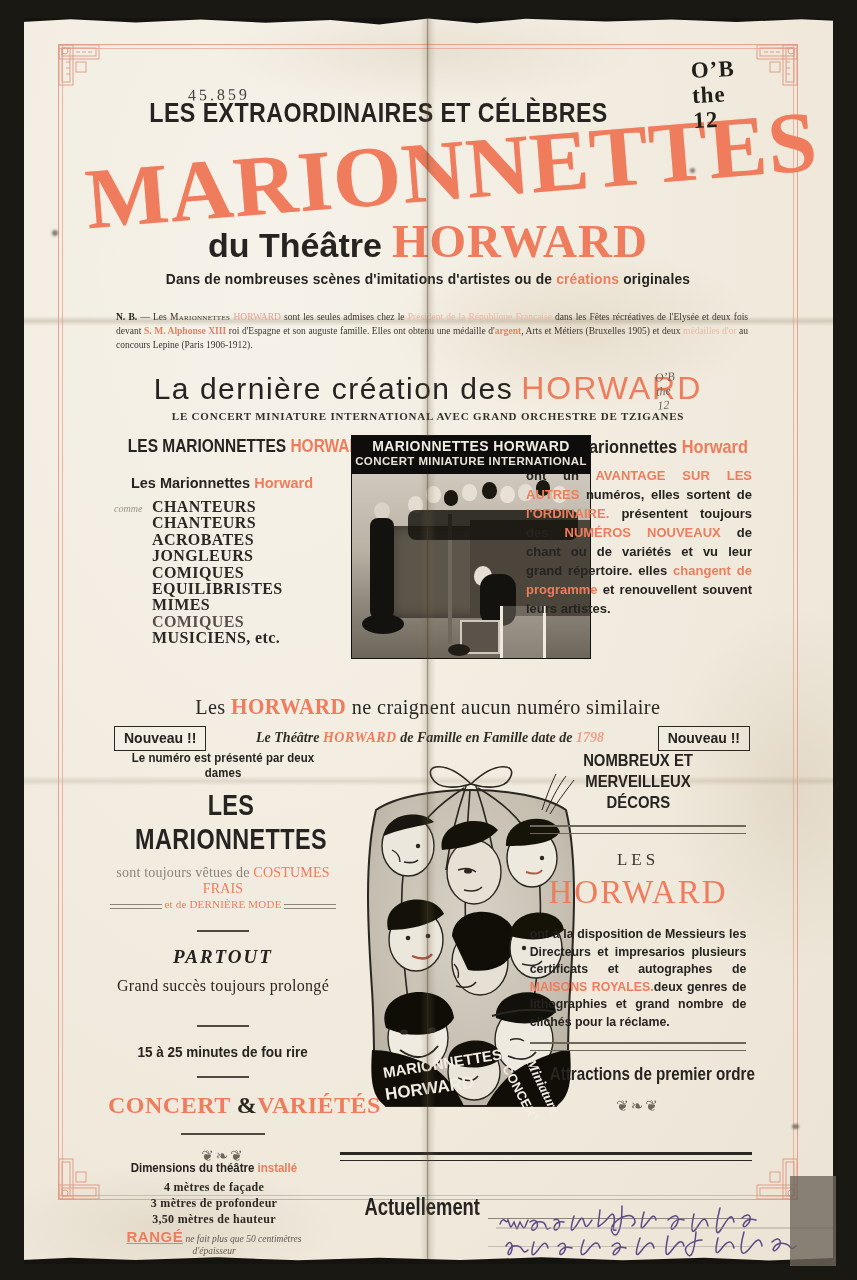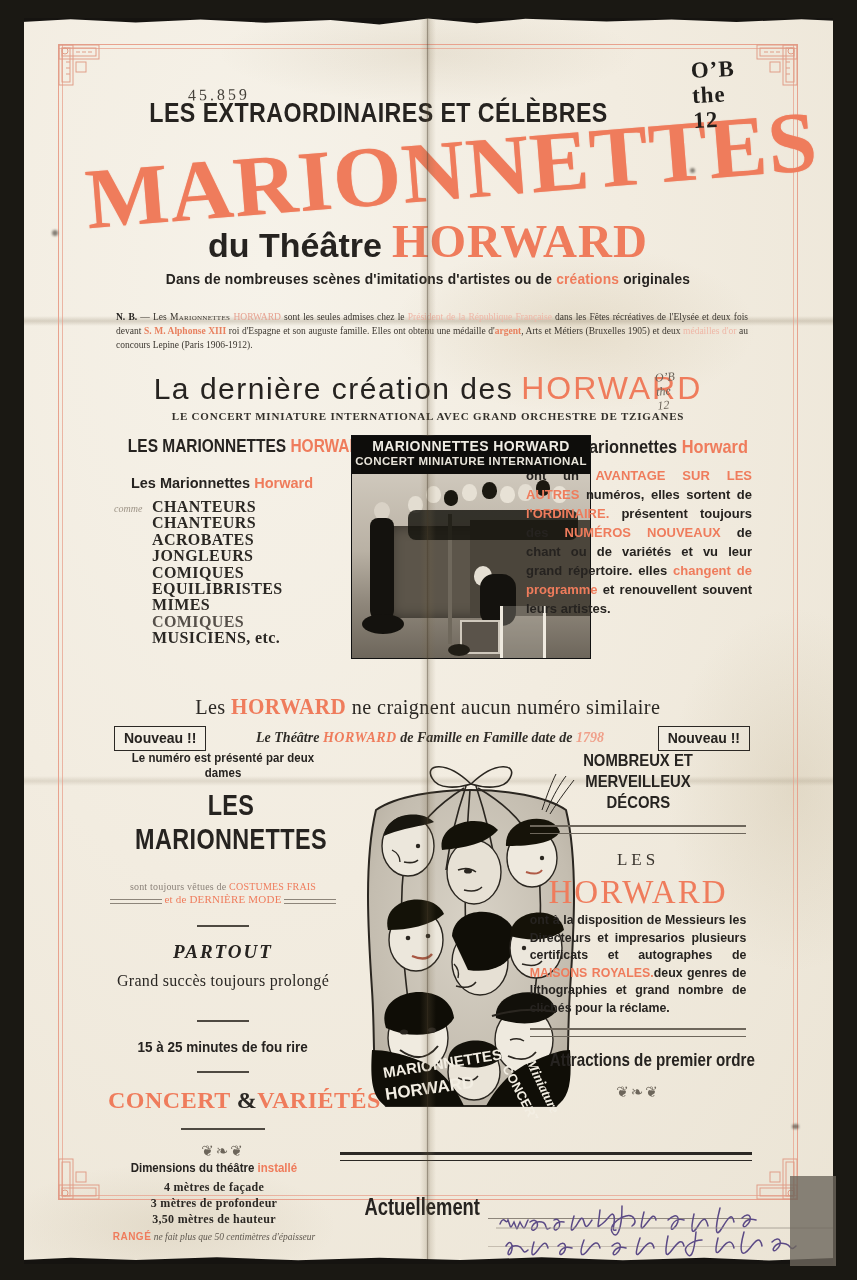--- a/index.html
+++ b/index.html
@@ -152,21 +152,21 @@
   
   .band2{position:absolute;left:16px;right:12px;top:688px;height:390px;}
   .col2L{position:absolute;left:0;top:0;width:230px;text-align:center;}
   .col2C{position:absolute;left:238px;top:0;width:250px;}
   .col2R{position:absolute;right:0;top:0;width:228px;text-align:center;}
 
   .l2a{font-weight:700;font-size:13px;color:#262320;letter-spacing:.1px;}
   .l2a .cond{transform:scaleX(.88);}
   .l2b{margin-top:8px;font-weight:700;font-size:30px;color:#262320;letter-spacing:.5px;}
   .l2b .cond{transform:scaleX(.78);}
-  .l2c{margin-top:25px;font-family:"Liberation Serif",serif;font-size:10px;color:#ef7c5c;
+  .l2c{margin-top:9px;font-family:"Liberation Serif",serif;font-size:14px;color:#ef7c5c;
        letter-spacing:.2px;}
   .l2c .dk{color:#8c837a;}
   .rulerow{position:relative;height:12px;margin-top:3px;}
   .rulerow .seg{position:absolute;top:4px;height:3px;border-top:1px solid #8d857a;border-bottom:1px solid #8d857a;}
   .rulerow .mid{position:absolute;left:0;right:0;top:-2px;text-align:center;
      font-family:"Liberation Serif",serif;font-size:11px;color:#ef7c5c;letter-spacing:.2px;}
   .dash{width:52px;height:2px;background:#4e4941;margin:18px auto 0;}
   .l2d{margin-top:14px;font-family:"Liberation Serif",serif;font-weight:700;font-style:italic;
        font-size:19px;letter-spacing:2px;color:#262320;}
   .l2e{margin-top:9px;font-family:"Liberation Serif",serif;font-size:16px;color:#2b2824;letter-spacing:.3px;}
@@ -175,40 +175,40 @@
   .l2g{margin-top:14px;font-family:"Liberation Serif",serif;font-weight:700;font-size:24px;
        color:#ef7c5c;letter-spacing:.5px;white-space:nowrap;}
   .l2g .amp{color:#2b2824;}
   .fleuron{margin-top:12px;color:#6d665b;font-size:15px;letter-spacing:2px;}
 
   .r2a{font-weight:700;font-size:16.5px;color:#262320;line-height:21px;}
   .r2a .cond{transform:scaleX(.9);}
   .dblrule{height:6px;margin:12px 6px 0;border-top:2px solid #6d665b;border-bottom:1px solid #6d665b;}
   .r2b{margin-top:16px;font-family:"Liberation Serif",serif;font-size:17px;letter-spacing:4px;color:#3a352e;}
   .r2c{margin-top:4px;font-family:"Liberation Serif",serif;font-size:33px;letter-spacing:2px;color:#ef7c5c;}
-  .r2d{text-align:justify;font-weight:700;font-size:13px;line-height:17.5px;color:#262320;}
+  .r2d{margin-top:14px;text-align:justify;font-weight:700;font-size:13px;line-height:17.5px;color:#262320;}
   .r2d .cond{transform:scaleX(.95);}
   .r2e{margin-top:12px;font-weight:700;font-size:19px;color:#262320;white-space:nowrap;}
   .r2e .cond{transform:scaleX(.8);}
 
   
   .illus{position:relative;width:250px;height:368px;}
   .illus svg{display:block;}
 
   
   .botrule{position:absolute;left:248px;right:12px;top:1090px;height:5px;
            border-top:3px solid #2b2824;border-bottom:1px solid #2b2824;}
   .dimbox{position:absolute;left:16px;top:1098px;width:212px;text-align:center;}
   .dimbox .dh{font-weight:700;font-size:13.5px;color:#262320;white-space:nowrap;}
   .dimbox .dh .cond{transform:scaleX(.85);}
   .dimbox .dl{margin-top:4px;font-family:"Liberation Serif",serif;font-weight:700;font-size:12px;
               line-height:16px;color:#2b2824;letter-spacing:.3px;}
   .dimbox .dn{margin-top:4px;font-family:"Liberation Serif",serif;font-size:9.5px;line-height:12px;color:#5e574e;}
   .dimbox .dn b{color:#ef7c5c;font-family:"Liberation Sans",sans-serif;font-weight:700;
-     font-size:10px;letter-spacing:.5px;}
+     font-size:15px;letter-spacing:.5px;text-decoration:underline;}
   .dimbox .dn i{font-style:italic;}
 
   .actu{position:absolute;left:258px;top:1132px;font-weight:700;font-size:23px;color:#262320;}
   .actu .cond{transform:scaleX(.8);}
   .actuline{position:absolute;left:396px;right:14px;top:1156px;height:1px;background:#8d857a;}
   .actuline2{position:absolute;left:396px;right:14px;top:1184px;height:1px;background:#c6bdb0;}
 
   
   .hand{position:absolute;font-family:"Liberation Serif",serif;color:#211f1c;}
   .hw-tr{right:-8px;top:-6px;width:80px;font-size:23px;line-height:25px;font-weight:700;

